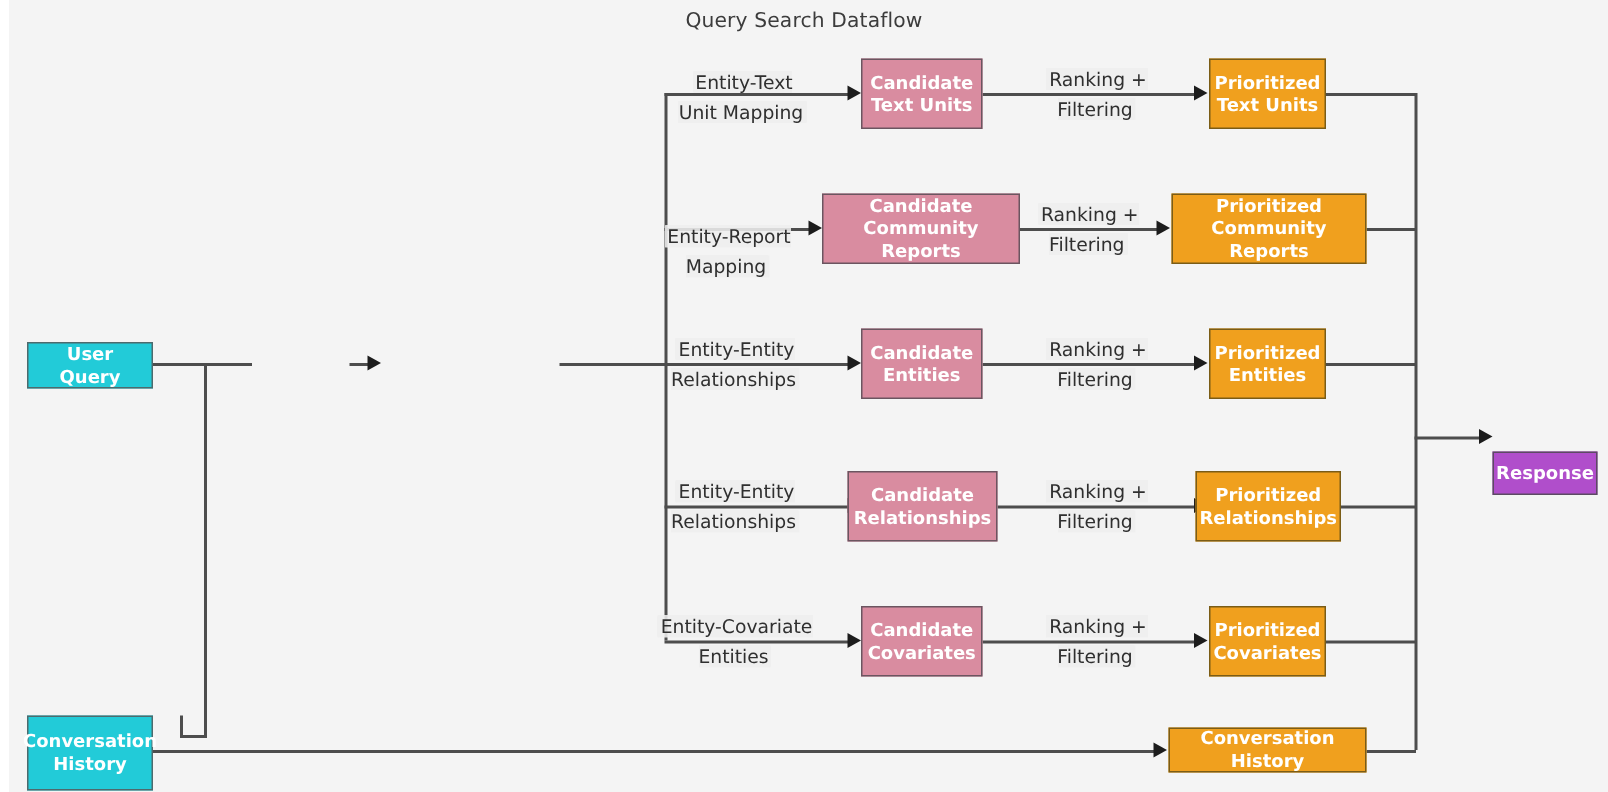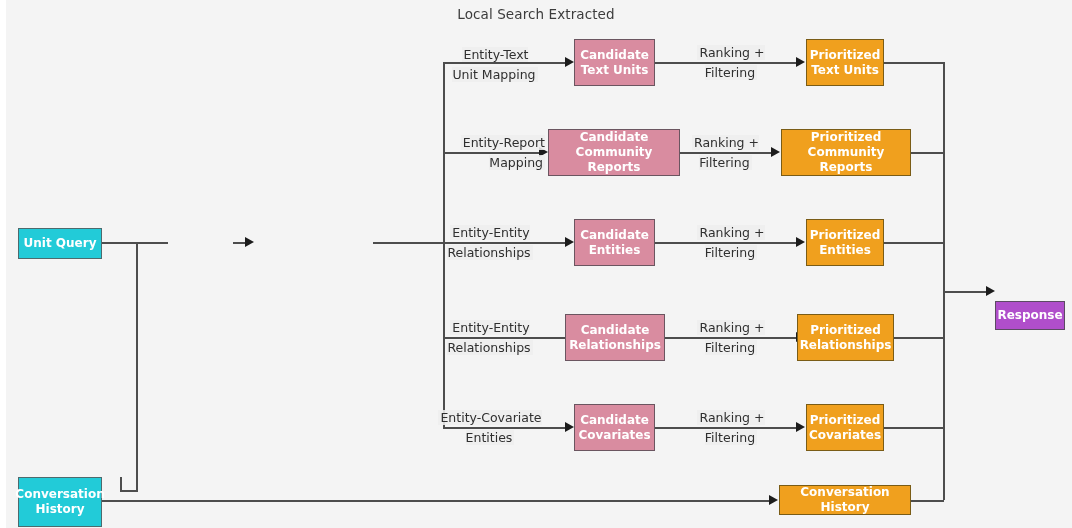--- a/index.html
+++ b/index.html
@@ -86,21 +86,21 @@
     background: rgba(238,238,238,0.88);
     padding: 0 2px;
     border-radius: 1px;
   }
 </style>
 </head>
 <body>
 
 <div id="canvas">
 
-  <div id="diagram-title">Local Search Extracted</div>
+  <div id="diagram-title">Query Search Dataflow</div>
 
   <div class="ln h" style="left:102px; top:242px; width:36px;"></div>
   <div class="ln v" style="left:136px; top:242px; height:250px;"></div>
   <div class="ln h" style="left:120px; top:490px; width:18px;"></div>
   <div class="ln v" style="left:120px; top:477px; height:14px;"></div>
   <div class="ln h" style="left:136px; top:242px; width:32px;"></div>
   <div class="ln h" style="left:233px; top:242px; width:14px;"></div>
   <div class="arrow" style="left:245px; top:237px;"></div>
 
   <div class="ln h" style="left:373px; top:242px; width:71px;"></div>
@@ -143,41 +143,41 @@
   <div class="ln h" style="left:102px; top:500px; width:669px;"></div>
   <div class="arrow" style="left:769px; top:495px;"></div>
   <div class="ln h" style="left:911px; top:500px; width:33px;"></div>
 
 
   <div class="elabel" style="left:430px; top:45px; width:130px;"><span>Entity-Text
 Unit Mapping</span></div>
   <div class="elabel" style="left:672px; top:43px; width:118px;"><span>Ranking +
 Filtering</span></div>
 
-  <div class="elabel" style="left:425px; top:133px; width:120px;text-align:right;"><span>Entity-Report
+  <div class="elabel" style="left:425px; top:148px; width:120px;"><span>Entity-Report
 Mapping</span></div>
   <div class="elabel" style="left:668px; top:133px; width:115px;"><span>Ranking +
 Filtering</span></div>
 
   <div class="elabel" style="left:425px; top:223px; width:130px;"><span>Entity-Entity
 Relationships</span></div>
   <div class="elabel" style="left:672px; top:223px; width:118px;"><span>Ranking +
 Filtering</span></div>
 
   <div class="elabel" style="left:425px; top:318px; width:130px;"><span>Entity-Entity
 Relationships</span></div>
   <div class="elabel" style="left:672px; top:318px; width:118px;"><span>Ranking +
 Filtering</span></div>
 
   <div class="elabel" style="left:420px; top:408px; width:140px;"><span>Entity-Covariate
 Entities</span></div>
   <div class="elabel" style="left:672px; top:408px; width:118px;"><span>Ranking +
 Filtering</span></div>
 
-  <div class="node n-cyan" style="left:18px; top:228px; width:84px; height:31px;">Unit Query</div>
+  <div class="node n-cyan" style="left:18px; top:228px; width:84px; height:31px;">User Query</div>
 
   <div class="node n-cyan" style="left:18px; top:477px; width:84px; height:50px;">Conversation History</div>
 
 
   <div class="node n-pink" style="left:574px; top:39px; width:81px; height:47px;">Candidate
 Text Units</div>
   <div class="node n-orange" style="left:806px; top:39px; width:78px; height:47px;">Prioritized
 Text Units</div>
 
   <div class="node n-pink" style="left:548px; top:129px; width:132px; height:47px;">Candidate

